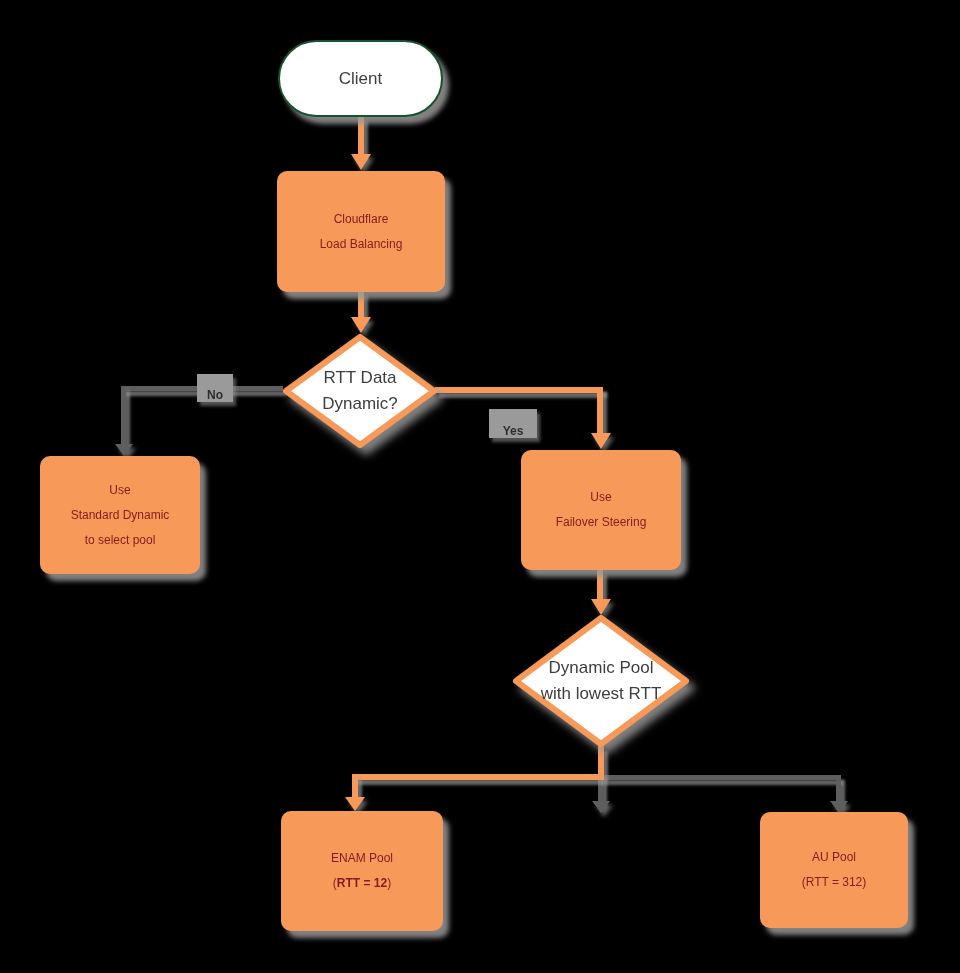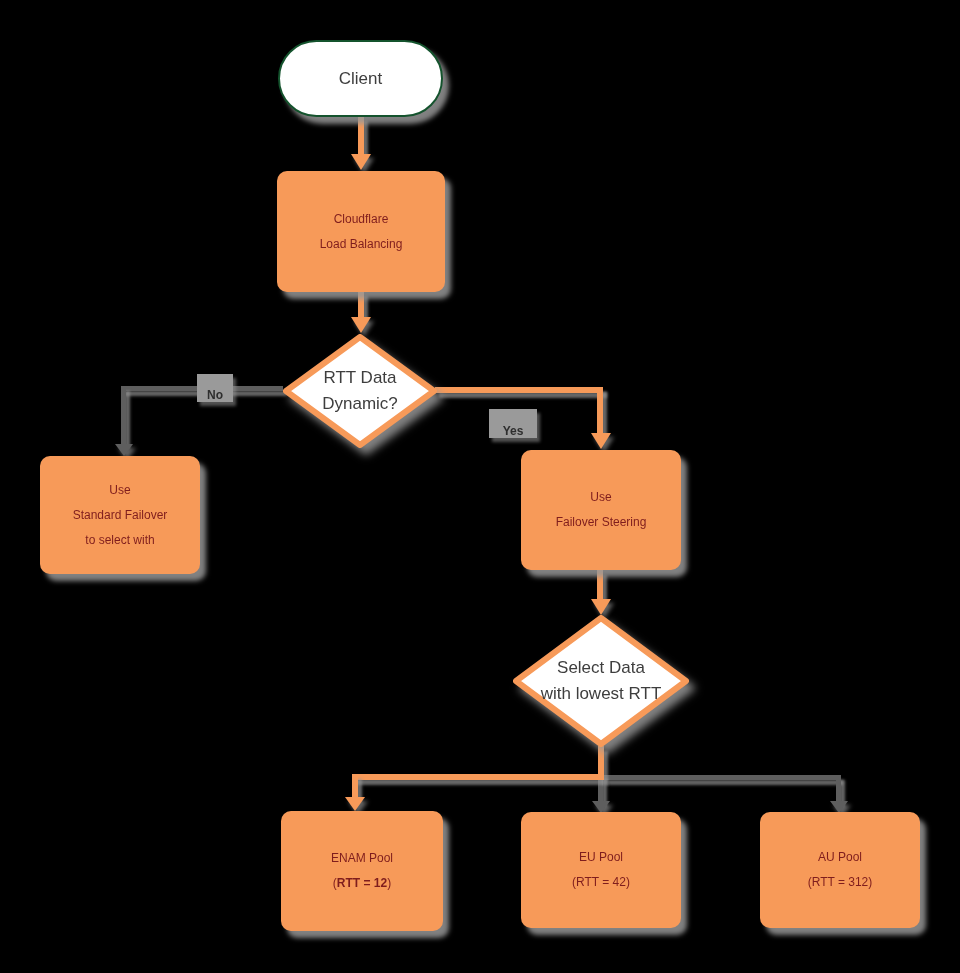--- a/index.html
+++ b/index.html
@@ -135,22 +135,22 @@
 
   <div class="line line-g" style="left:121px; top:386px; width:162px; height:5px;"></div>
   <div class="line line-g" style="left:121px; top:386px; width:5px; height:58px;"></div>
   <div class="arrow arrow-g" style="left:115px; top:444px;"></div>
   <div class="edge-label" style="left:197px; top:374px; width:36px; height:28px;">
     <span>No</span>
   </div>
 
   <div class="node box" style="left:40px; top:456px; width:160px; height:118px;">
     <div>Use</div>
-    <div>Standard Failover</div>
-    <div>to select with</div>
+    <div>Standard Dynamic</div>
+    <div>to select pool</div>
   </div>
 
   <div class="line line-o" style="left:435px; top:387px; width:168px; height:6px;"></div>
   <div class="line line-o" style="left:597px; top:387px; width:6px; height:47px;"></div>
   <div class="arrow arrow-o" style="left:591px; top:433px;"></div>
   <div class="edge-label" style="left:489px; top:371px; width:48px; height:29px;margin-top:38px;">
     <span>Yes</span>
   </div>
 
   <div class="node box" style="left:521px; top:450px; width:160px; height:120px;">
@@ -159,21 +159,21 @@
   </div>
 
   <div class="line line-o" style="left:597px; top:570px; width:6px; height:31px;"></div>
   <div class="arrow arrow-o" style="left:591px; top:599px;"></div>
 
   <div class="diamond-wrap" style="left:512px; top:614px; width:178px; height:134px;">
     <svg width="178" height="134" viewBox="0 0 178 134">
       <polygon points="89,4 174,67 89,130 4,67" fill="#ffffff" stroke="#f79a59" stroke-width="6" stroke-linejoin="round"></polygon>
     </svg>
     <div class="diamond-text">
-      <div>Select Data</div>
+      <div>Dynamic Pool</div>
       <div>with lowest RTT</div>
     </div>
   </div>
 
   <div class="line line-o" style="left:598px; top:746px; width:6px; height:34px;"></div>
 
   <div class="line line-g" style="left:604px; top:775px; width:235px; height:5px;"></div>
   <div class="line line-g" style="left:836px; top:775px; width:5px; height:27px;"></div>
   <div class="arrow arrow-g" style="left:830px; top:801px;"></div>
 
@@ -184,23 +184,19 @@
   <div class="line line-o" style="left:352px; top:774px; width:6px; height:24px;"></div>
   <div class="arrow arrow-o small" style="left:345px; top:797px;"></div>
 
   <div class="node box" style="left:281px; top:811px; width:162px; height:120px;text-align:right;">
     <div>ENAM Pool</div>
     <div>
       <span>(</span><span class="bold">RTT = 12</span><span>)</span>
     </div>
   </div>
 
-  <div class="node box" style="left:521px; top:812px; width:160px; height:116px;">
-    <div>EU Pool</div>
-    <div>(RTT = 42)</div>
-  </div>
-
-  <div class="node box" style="left:760px; top:812px; width:160px; height:116px;">
+
+  <div class="node box" style="left:760px; top:812px; width:148px; height:116px;">
     <div>AU Pool</div>
     <div>(RTT = 312)</div>
   </div>
 
 </div>
 
 </body></html>

